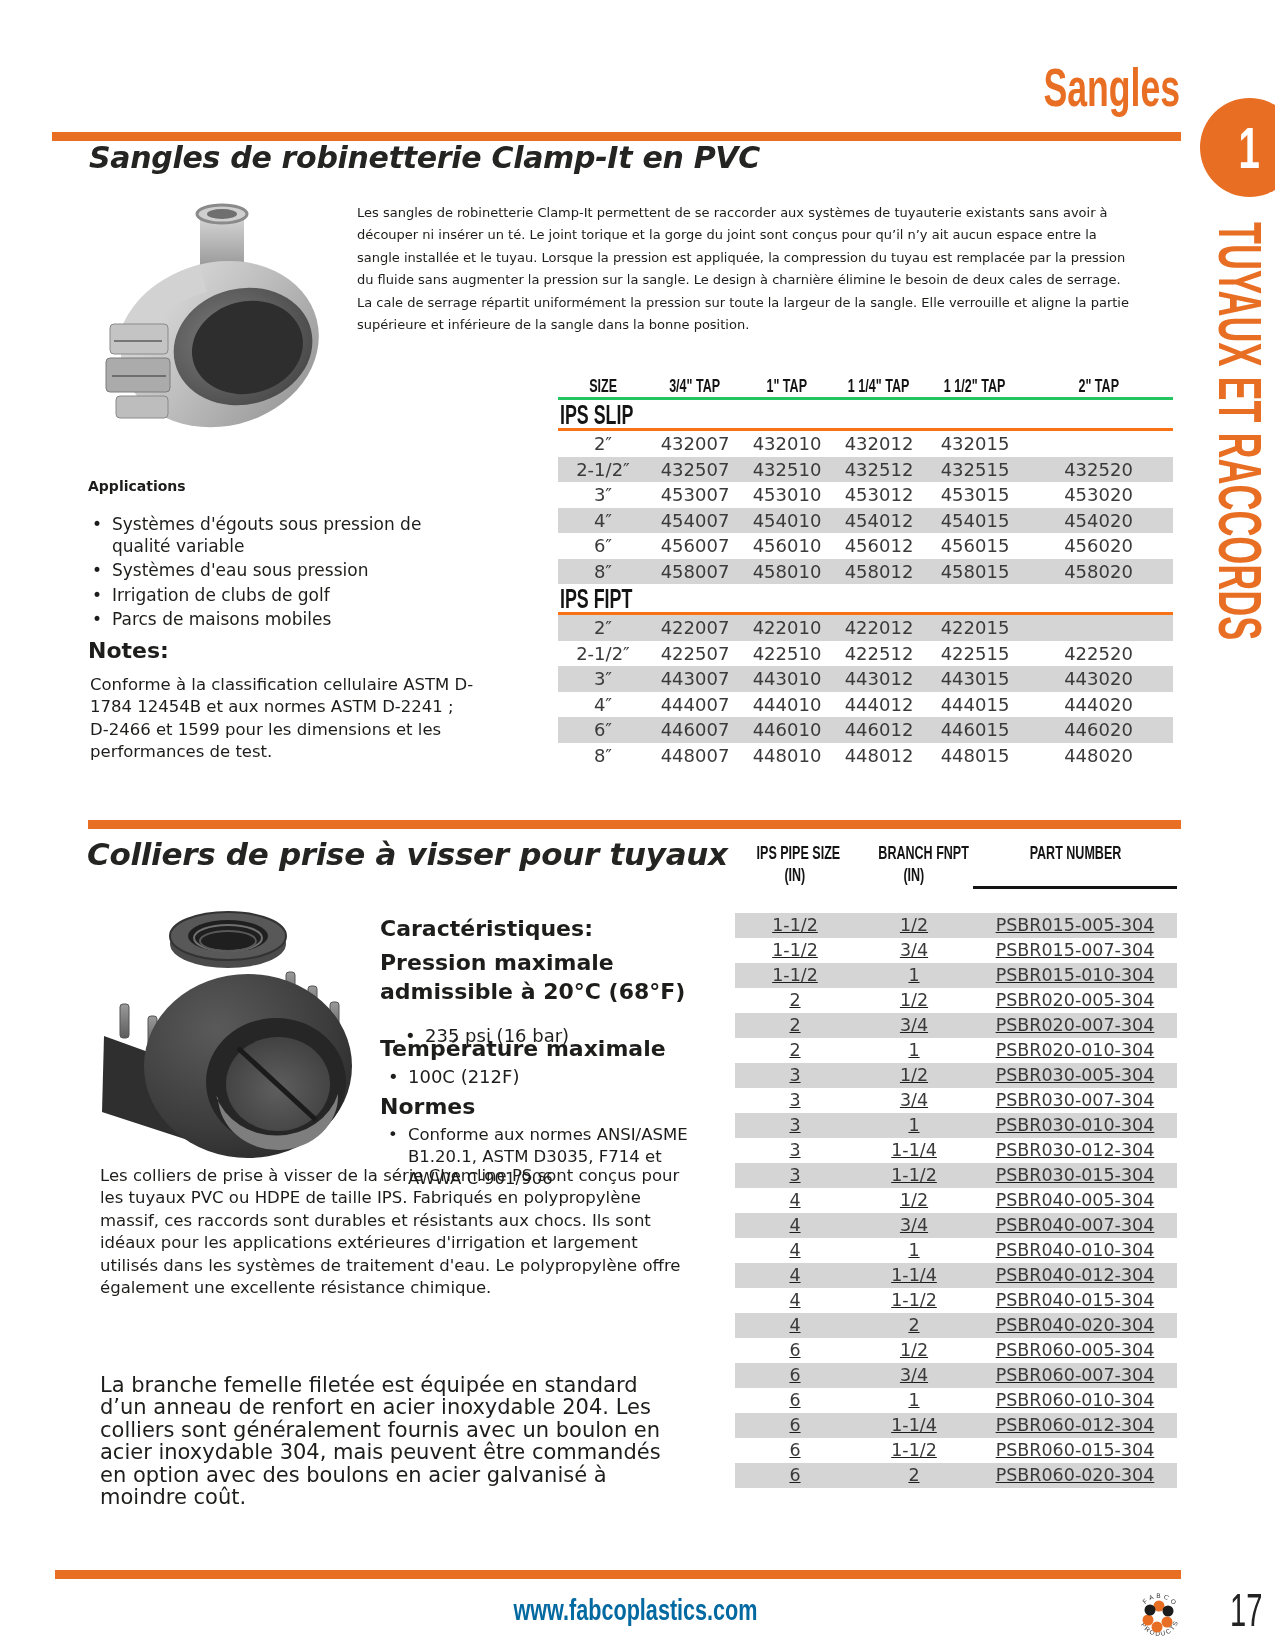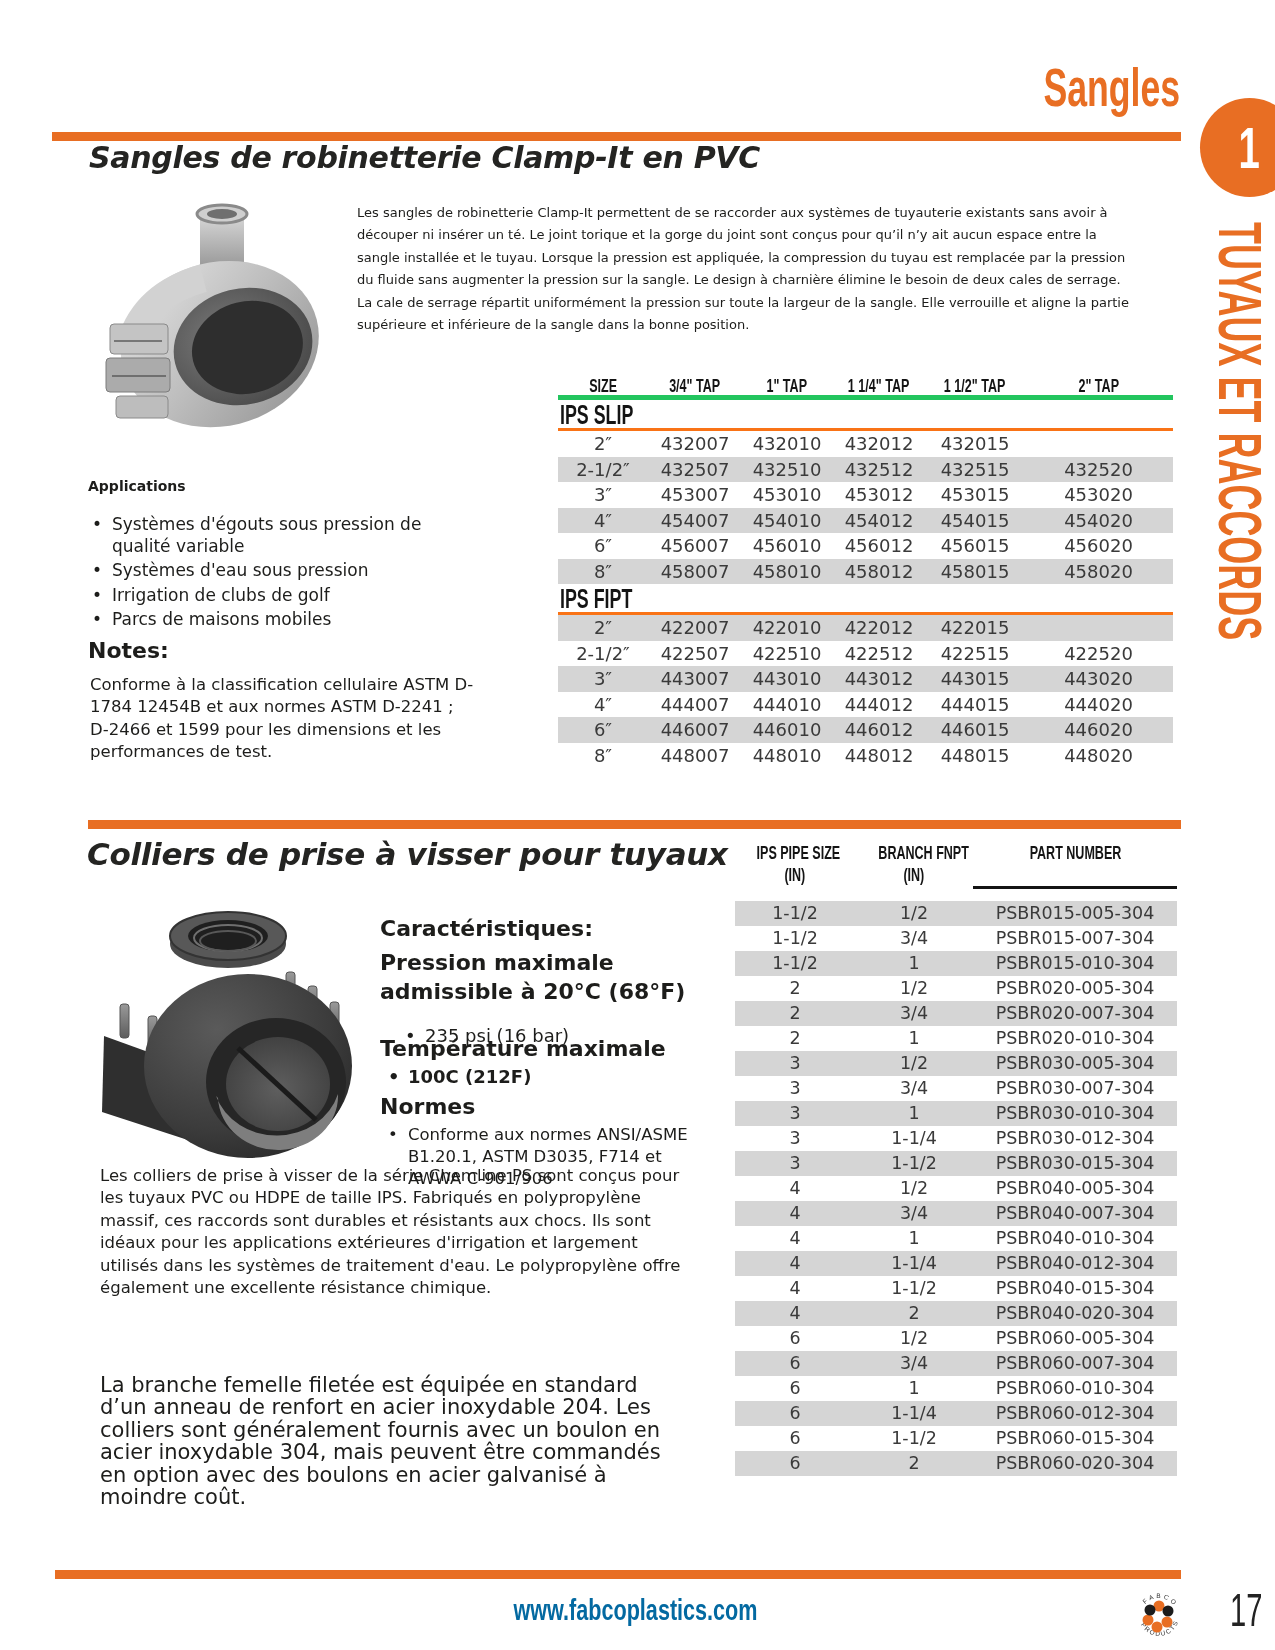--- a/index.html
+++ b/index.html
@@ -40,21 +40,21 @@
   #title1{position:absolute;left:89px;top:140px;margin:0;font-size:30px;font-weight:bold;
           font-style:italic;letter-spacing:-.3px;color:#242422;}
   #intro{position:absolute;left:357px;top:202px;width:775px;margin:0;
          font-size:13px;line-height:22.4px;}
 
   #photo1{position:absolute;left:92px;top:196px;}
   #photo2{position:absolute;left:90px;top:886px;}
 
   
   #table1{position:absolute;left:558px;top:374px;width:615px;}
-  .t1-header{display:flex;height:26px;border-bottom:5px solid #22c55e;}
+  .t1-header{display:flex;height:26px;border-bottom:3px solid #22c55e;}
   .t1c{text-align:center;}
   .t1-header .t1c{line-height:24px;}
   .hdrtxt{font-size:19px;color:#141414;}
   .c0{width:90px}.c1{width:94px}.c2{width:90px}.c3{width:94px}.c4{width:98px}.c5{width:149px}
   .t1label{height:31px;line-height:31px;border-bottom:3px solid #f97316;padding-left:2px;}
   .labeltxt{font-size:27px;color:#141414;}
   .t1row{display:flex;height:25.5px;font-size:18px;color:var(--table-num);}
   .t1row .t1c{line-height:25.5px;}
   .gray{background:var(--gray-row);}
 
@@ -70,34 +70,34 @@
 
   
   #title2{position:absolute;left:87px;top:836px;margin:0;font-size:31px;font-weight:bold;
           font-style:italic;letter-spacing:-.3px;color:#242422;}
 
   #feat-title{position:absolute;left:380px;top:916px;margin:0;font-size:22px;font-weight:bold;}
   #feat-pressure{position:absolute;left:380px;top:948px;width:360px;margin:0;font-size:22px;
                  font-weight:bold;line-height:29px;}
   #feat-b1{position:absolute;left:384px;top:1008px;margin:17px;font-size:18px;}
   #feat-temp{position:absolute;left:380px;top:1036px;margin:0;font-size:22px;font-weight:bold;}
-  #feat-b2{position:absolute;left:384px;top:1066px;margin:0;font-size:18px;font-weight:bold;}
+  #feat-b2{position:absolute;left:384px;top:1066px;margin:0;font-size:18px;}
   #feat-norms{position:absolute;left:380px;top:1094px;margin:0;font-size:22px;font-weight:bold;}
   #feat-b3{position:absolute;left:384px;top:1124px;width:330px;margin:0;font-size:16.5px;line-height:22px;}
   .bullet{position:relative;padding-left:24px;}
   .bullet::before{content:"\2022";position:absolute;left:4px;}
 
   
   #table2{position:absolute;left:735px;top:842px;width:442px;}
   .t2-header{display:flex;}
   .t2hc{text-align:center;}
   .t2hl{height:22px;line-height:22px;}
   .t2hl .cx{font-size:19px;color:#141414;}
   .pn-line{margin-left:238px;width:204px;height:3px;background:#141414;}
-  #t2-body{margin-top:12px;}
+  #t2-body{margin-top:24px;text-decoration:underline;}
   .t2row{display:flex;height:25px;font-size:17.5px;color:var(--table-num);}
   .t2row .t2c{line-height:25px;text-align:center;}
   .d0{width:120px}.d1{width:118px}.d2{width:204px}
 
   
   #para1{position:absolute;left:100px;top:1165px;width:585px;margin:0;
          font-size:16.5px;line-height:22.4px;}
   #para2{position:absolute;left:100px;top:1374px;width:585px;margin:0;
          font-size:21px;line-height:22.4px;}
 

